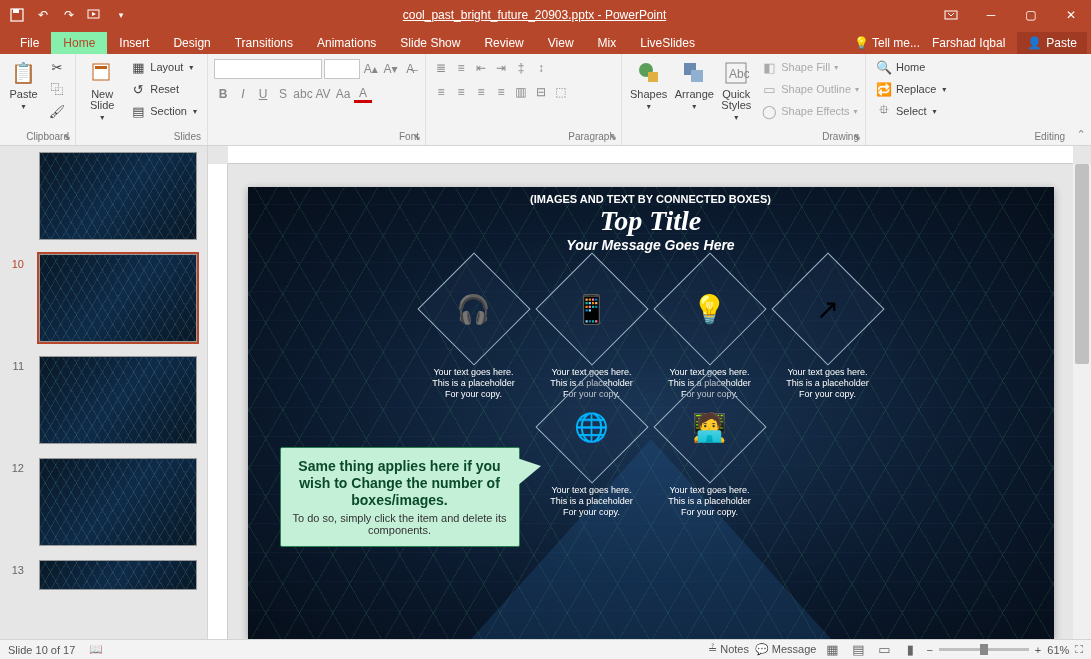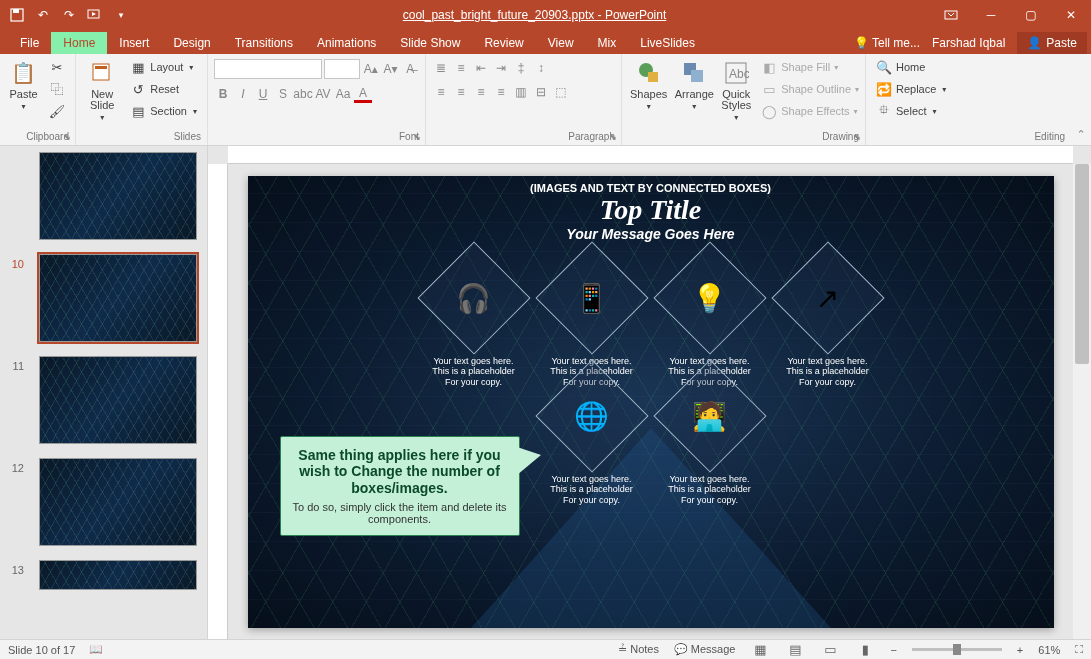--- a/index.html
+++ b/index.html
@@ -47,21 +47,21 @@
 .thumb { width: 158px; height: 88px; background: linear-gradient(135deg, #0a1828 0%, #0f2a4a 50%, #0a1828 100%); border: 1px solid #999; position: relative; overflow: hidden; }
 .thumb.active { outline: 2px solid #b7472a; outline-offset: 0; }
 .thumb-grid { position: absolute; inset: 0; background-image: repeating-linear-gradient(60deg, transparent 0 8px, rgba(100,200,150,0.15) 8px 9px), repeating-linear-gradient(-60deg, transparent 0 8px, rgba(100,200,150,0.15) 8px 9px); }
 
 
 .canvas-wrap { flex: 1; background: #e6e6e6; position: relative; overflow: hidden; }
 .ruler-h { position: absolute; top: 0; left: 20px; right: 18px; height: 18px; background: #fff; border-bottom: 1px solid #ccc; }
 .ruler-v { position: absolute; top: 18px; left: 0; bottom: 0; width: 20px; background: #fff; border-right: 1px solid #ccc; }
 .scroll-v { position: absolute; top: 18px; right: 0; bottom: 0; width: 18px; background: #f0f0f0; }
 .scroll-thumb { position: absolute; top: 0; left: 2px; right: 2px; height: 200px; background: #c0c0c0; border-radius: 2px; }
-.canvas { position: absolute; top: 18px; left: 20px; right: 18px; bottom: 0; display: flex; align-items: center; justify-content: center; }
+.canvas { position: absolute; top: 18px; left: 20px; right: 18px; bottom: 0; display: flex; align-items: flex-end; justify-content: center; }
 .slide { width: 806px; height: 452px; background: radial-gradient(ellipse at center, #1a3555 0%, #0b1a2e 60%, #060e1a 100%); position: relative; box-shadow: 0 2px 8px rgba(0,0,0,0.3); overflow: hidden; }
 .slide-grid { position: absolute; inset: 0; background-image: 
   repeating-linear-gradient(60deg, transparent 0 28px, rgba(80,200,120,0.12) 28px 29px),
   repeating-linear-gradient(-60deg, transparent 0 28px, rgba(80,200,120,0.12) 28px 29px),
   repeating-linear-gradient(0deg, transparent 0 28px, rgba(60,100,150,0.08) 28px 29px);
 }
 .slide-header { position: absolute; top: 6px; left: 0; right: 0; text-align: center; color: #fff; }
 .slide-subtitle1 { font-size: 11px; font-weight: bold; }
 .slide-title { font-size: 28px; font-weight: bold; font-style: italic; font-family: Georgia, serif; }
 .slide-subtitle2 { font-size: 14px; font-weight: bold; font-style: italic; }
@@ -76,21 +76,21 @@
 
 .callout { position: absolute; left: 32px; top: 260px; width: 240px; background: #c5f0d8; border: 1px solid #2a8050; padding: 10px 12px; border-radius: 2px; font-size: 12px; color: #0a4a2a; text-align: center; }
 .callout-main { font-weight: bold; font-size: 14px; line-height: 1.2; margin-bottom: 4px; }
 .callout-sub { font-size: 11px; color: #333; }
 .callout-tail { position: absolute; top: 10px; right: -22px; width: 0; height: 0; border-left: 24px solid #c5f0d8; border-top: 8px solid transparent; border-bottom: 20px solid transparent; }
 
 .tri-accent { position: absolute; bottom: 0; left: 50%; transform: translateX(-50%); width: 0; height: 0; border-left: 180px solid transparent; border-right: 180px solid transparent; border-bottom: 200px solid rgba(40,100,160,0.25); }
 
 
 .status { height: 20px; background: #f3f3f3; border-top: 1px solid #d4d4d4; display: flex; align-items: center; font-size: 11px; color: #555; padding: 0 8px; gap: 14px; }
-.status-right { margin-left: auto; display: flex; align-items: center; gap: 15px; }
+.status-right { margin-left: auto; display: flex; align-items: center; gap: 6px; }
 .view-btn { width: 20px; height: 16px; display: flex; align-items: center; justify-content: center; font-size: 13px; color: #666; }
 .zoom-slider { width: 90px; height: 3px; background: #c0c0c0; position: relative; }
 .zoom-handle { position: absolute; left: 50%; top: -4px; width: 8px; height: 11px; background: #888; transform: translateX(-50%); }
 
 svg { display: block; }
 </style>
 </head>
 <body>
 
 <div class="titlebar">

